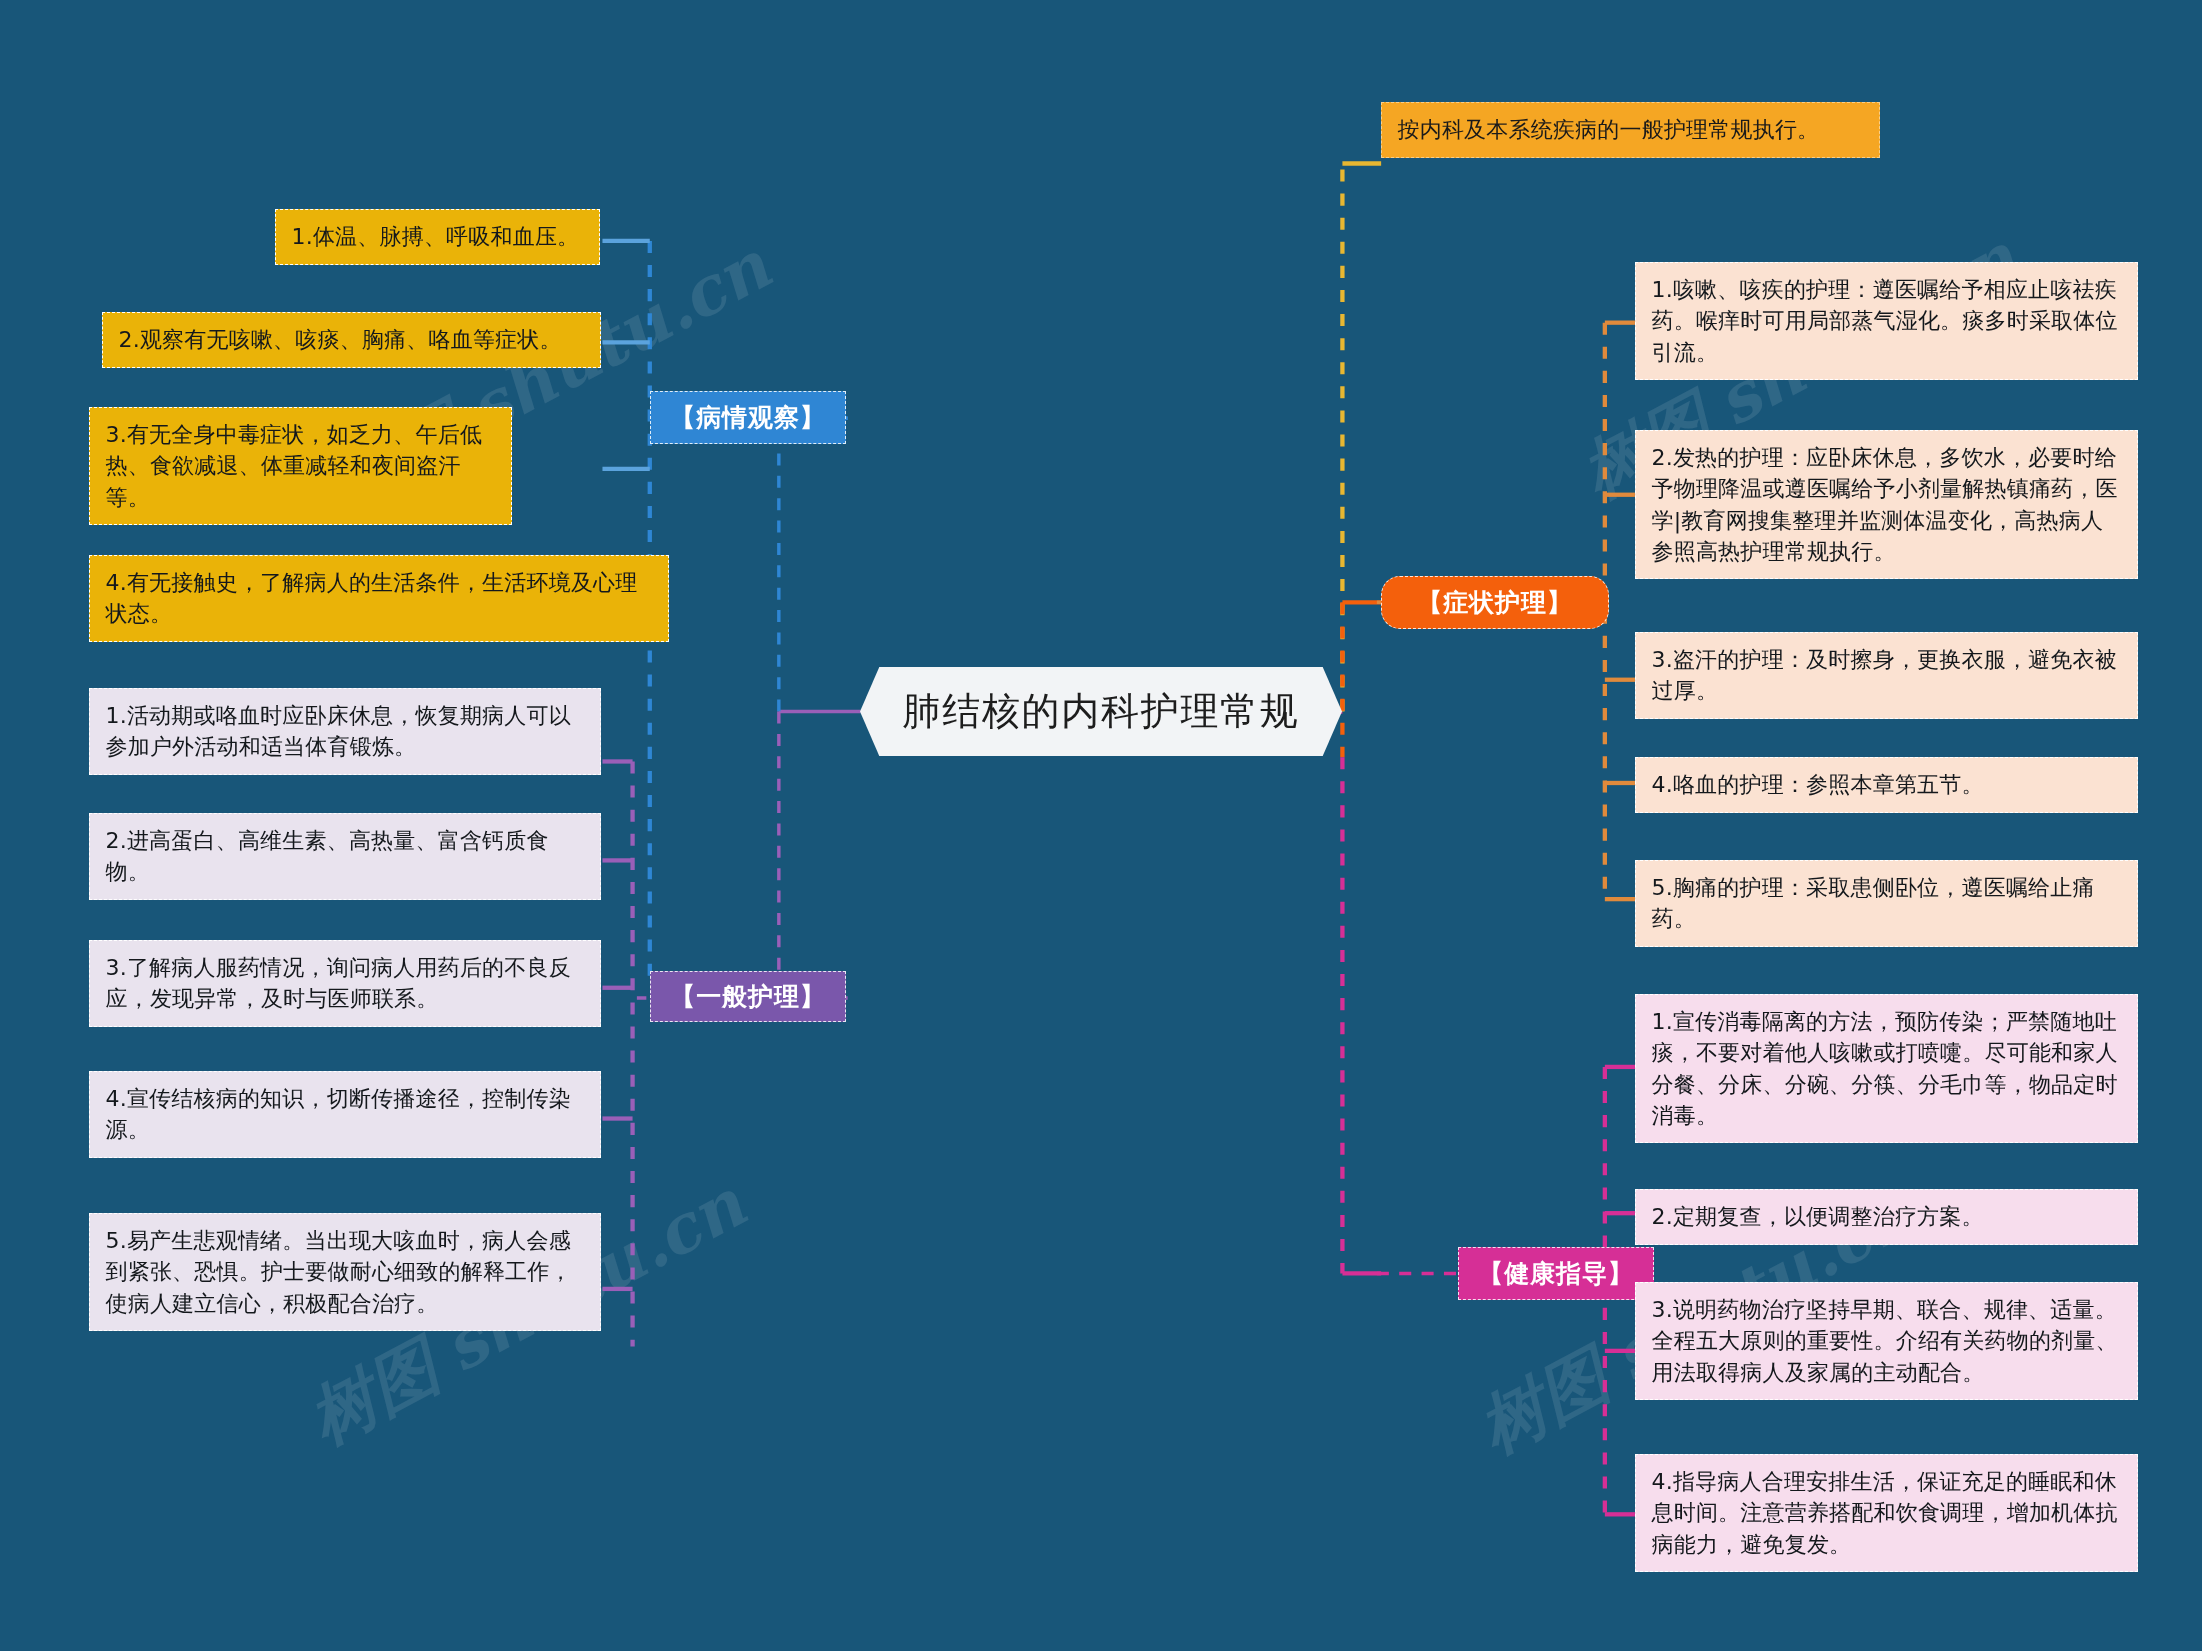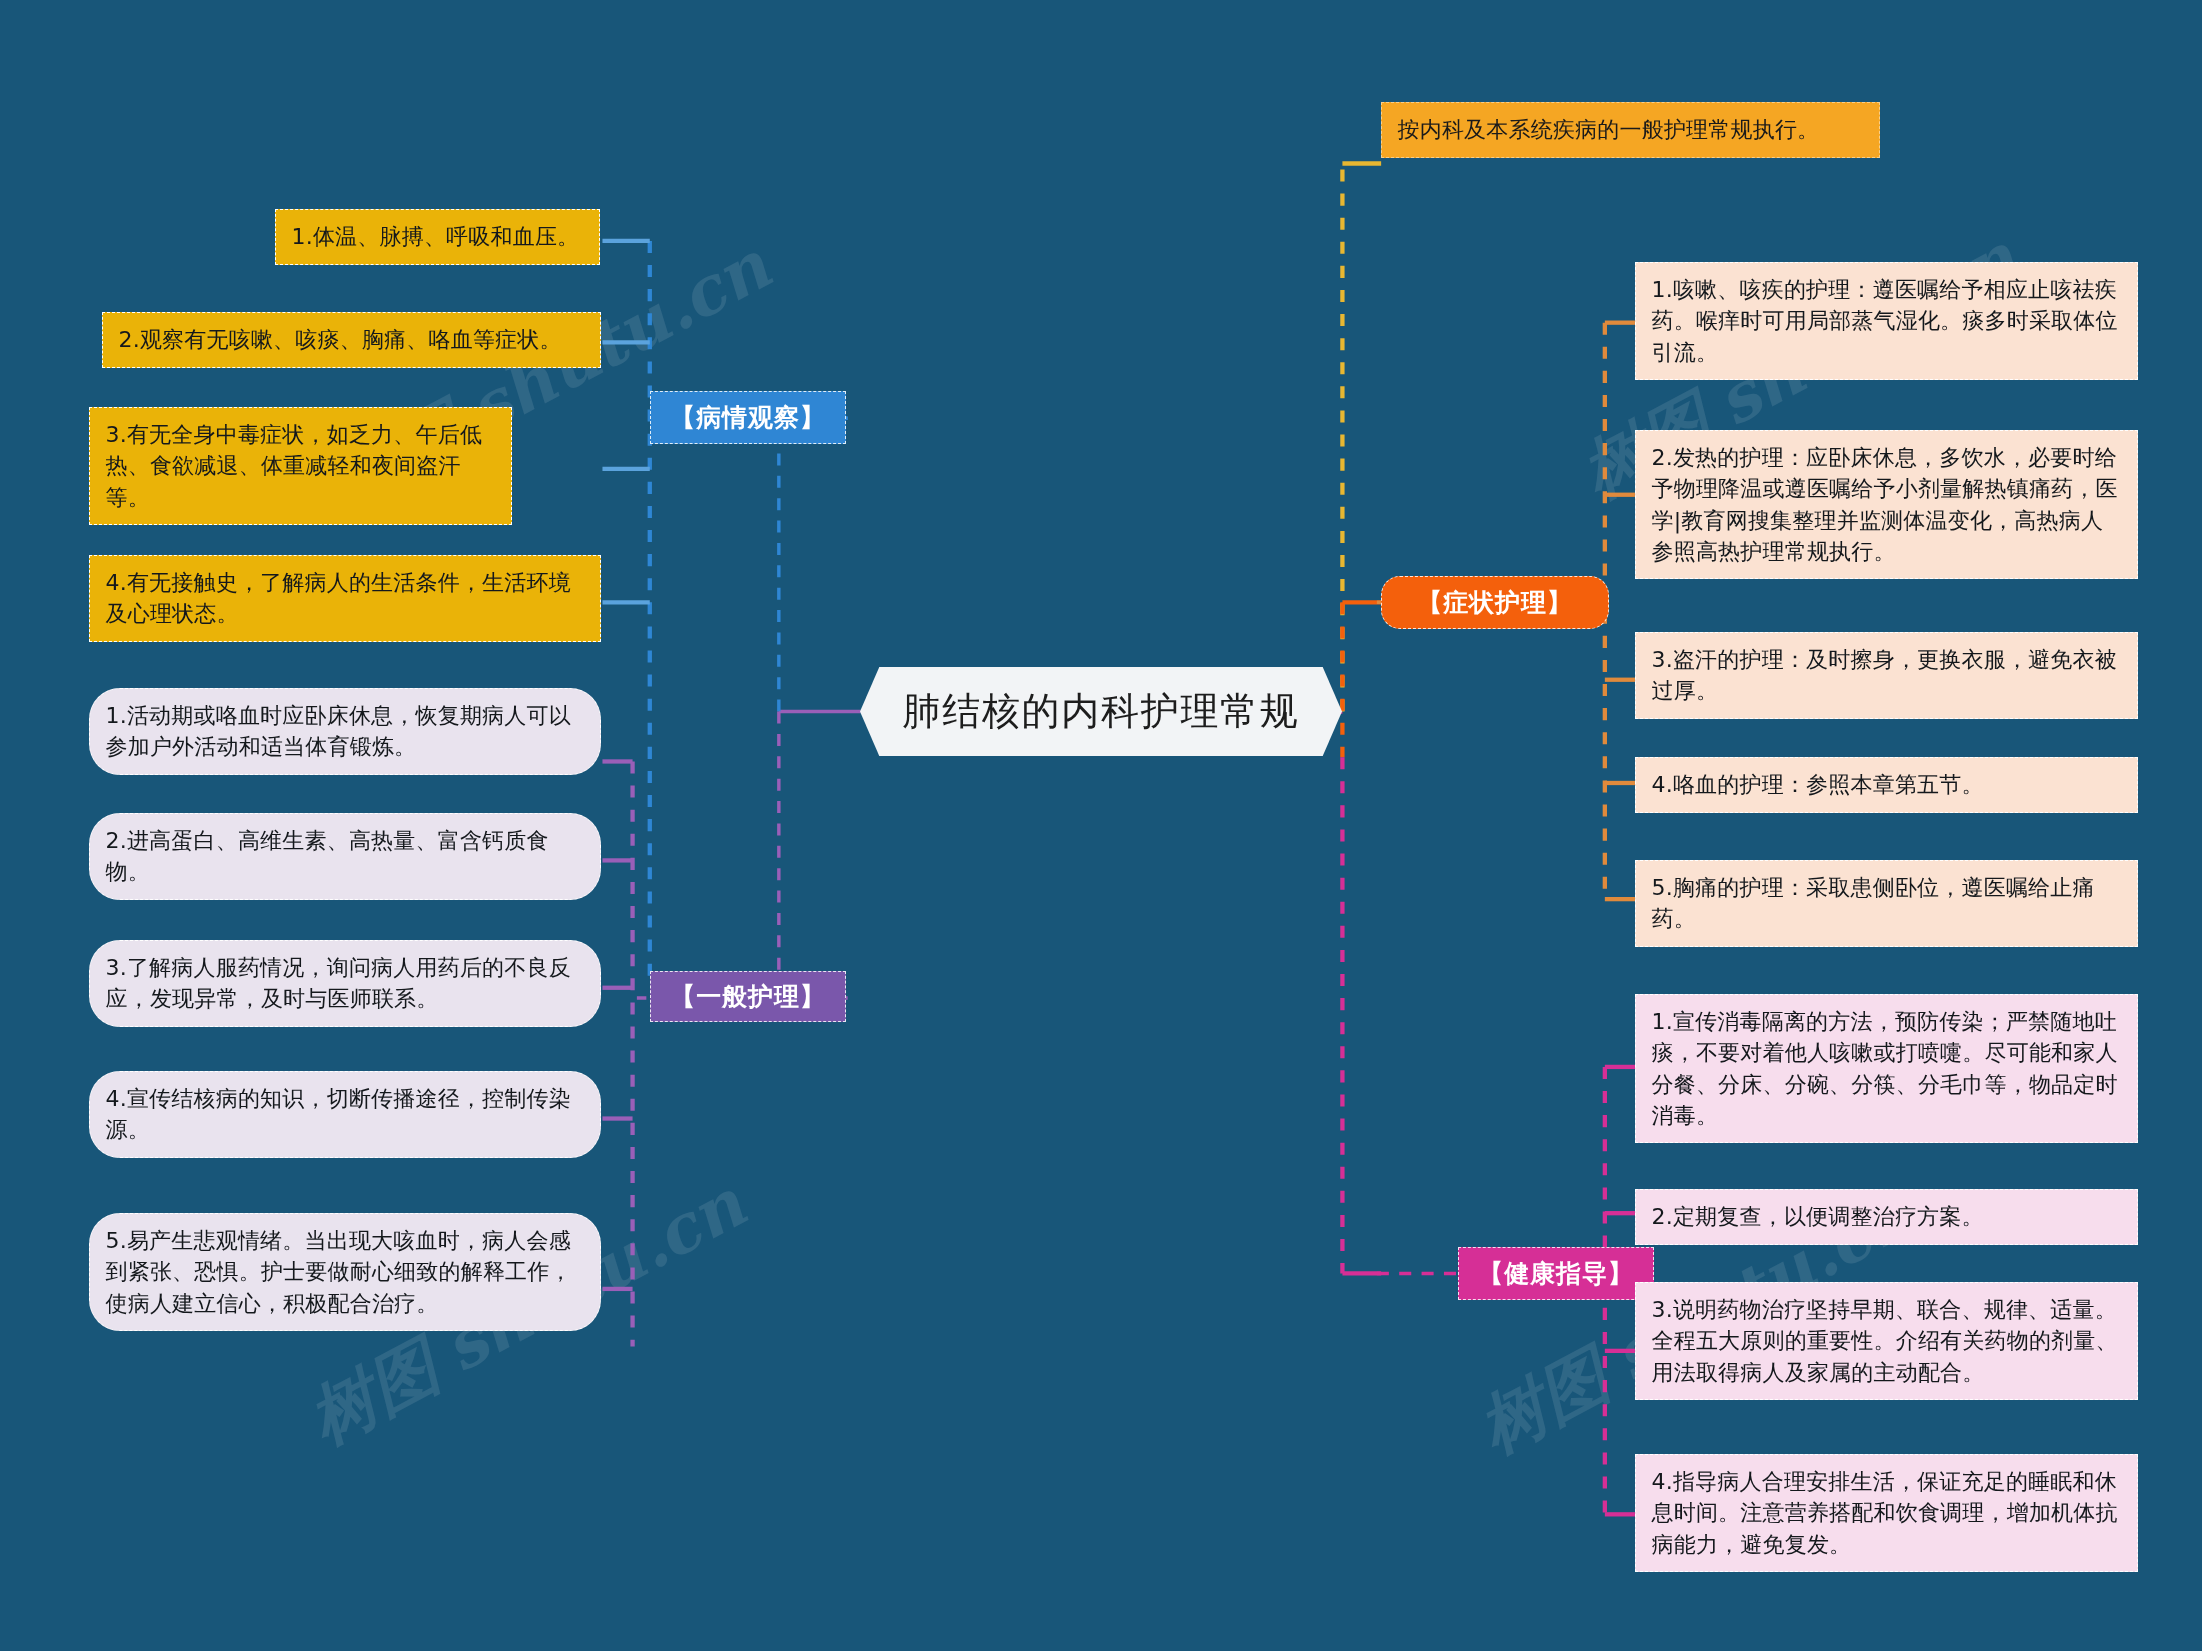--- a/index.html
+++ b/index.html
@@ -29,21 +29,21 @@
     font-size:22px;line-height:1.42;
     color:#14181c;
     padding:11.2px 13.8px 11.2px 15.5px;
     letter-spacing:0.2px;
     word-break:break-all;
   }
   .node.dash{border:1.7px dashed #ffffff;}
 
   
   .leaf-blue   {background:#eab308;}
-  .leaf-lilac  {background:#e9e3ee;border-radius:31px;}
+  .leaf-lilac  {background:#e9e3ee;}
   .leaf-peach  {background:#fbe2d2;}
   .leaf-pink   {background:#f7dded;}
   .leaf-orange {background:#f5a623;color:#1a1a1a;border:1.7px dashed #f8cf8b;}
 
   
   .chip{
     position:absolute;box-sizing:border-box;
     color:#fff;font-size:25px;font-weight:700;
     letter-spacing:0.9px;
     display:flex;align-items:center;justify-content:center;
@@ -126,21 +126,21 @@
     <path d="M1865 1760 H1900" stroke="#d62f96" stroke-width="5" fill="none"></path>
   </svg>
 
   <div class="topic" style="left:860px;top:667px;width:482px;height:89px;">肺结核的内科护理常规</div>
 
   <div class="chip chip-observe" style="left:650px;top:391px;width:196px;height:53px;">【病情观察】</div>
 
   <div class="node dash leaf-blue" style="left:275px;top:209px;width:325px;">1.体温、脉搏、呼吸和血压。</div>
   <div class="node dash leaf-blue" style="left:102px;top:312px;width:499px;">2.观察有无咳嗽、咳痰、胸痛、咯血等症状。</div>
   <div class="node dash leaf-blue" style="left:89px;top:407px;width:423px;">3.有无全身中毒症状，如乏力、午后低热、食欲减退、体重减轻和夜间盗汗等。</div>
-  <div class="node dash leaf-blue" style="left:89px;top:555px;width:512px;">4.有无接触史，了解病人的生活条件，生活环境及心理状态。</div>
+  <div class="node dash leaf-blue" style="left:89px;top:555px;width:580px;">4.有无接触史，了解病人的生活条件，生活环境及心理状态。</div>
 
   <div class="chip chip-general" style="left:650px;top:971px;width:196px;height:51px;">【一般护理】</div>
 
   <div class="node dash leaf-lilac" style="left:89px;top:688px;width:512px;">1.活动期或咯血时应卧床休息，恢复期病人可以参加户外活动和适当体育锻炼。</div>
   <div class="node dash leaf-lilac" style="left:89px;top:813px;width:512px;">2.进高蛋白、高维生素、高热量、富含钙质食物。</div>
   <div class="node dash leaf-lilac" style="left:89px;top:940px;width:512px;">3.了解病人服药情况，询问病人用药后的不良反应，发现异常，及时与医师联系。</div>
   <div class="node dash leaf-lilac" style="left:89px;top:1071px;width:512px;">4.宣传结核病的知识，切断传播途径，控制传染源。</div>
   <div class="node dash leaf-lilac" style="left:89px;top:1213px;width:512px;">5.易产生悲观情绪。当出现大咳血时，病人会感到紧张、恐惧。护士要做耐心细致的解释工作，使病人建立信心，积极配合治疗。</div>
 
   <div class="node leaf-orange" style="left:1381px;top:102px;width:499px;">按内科及本系统疾病的一般护理常规执行。</div>

